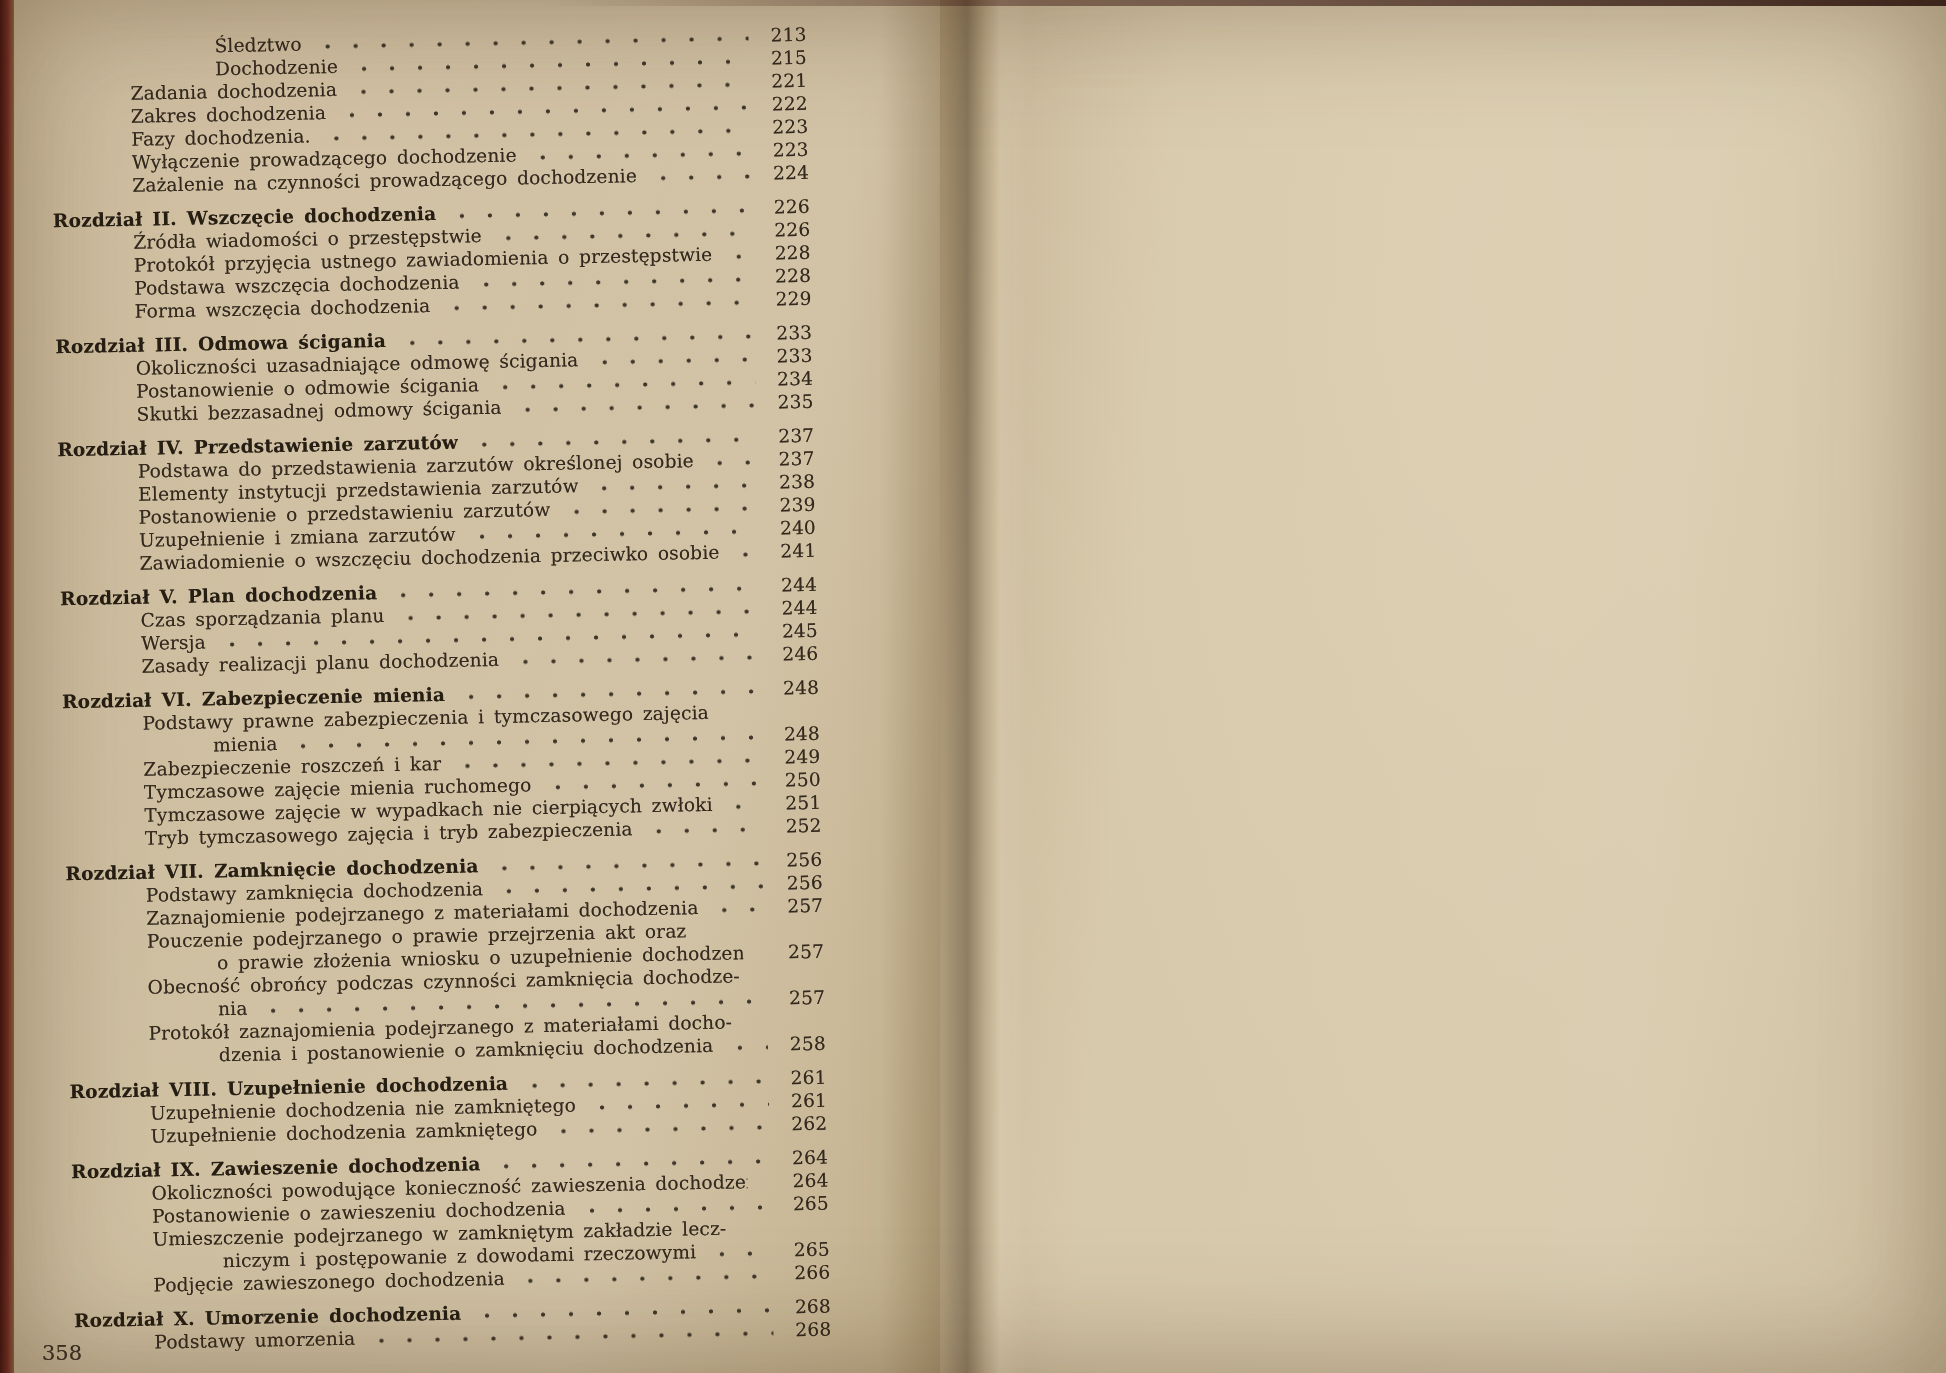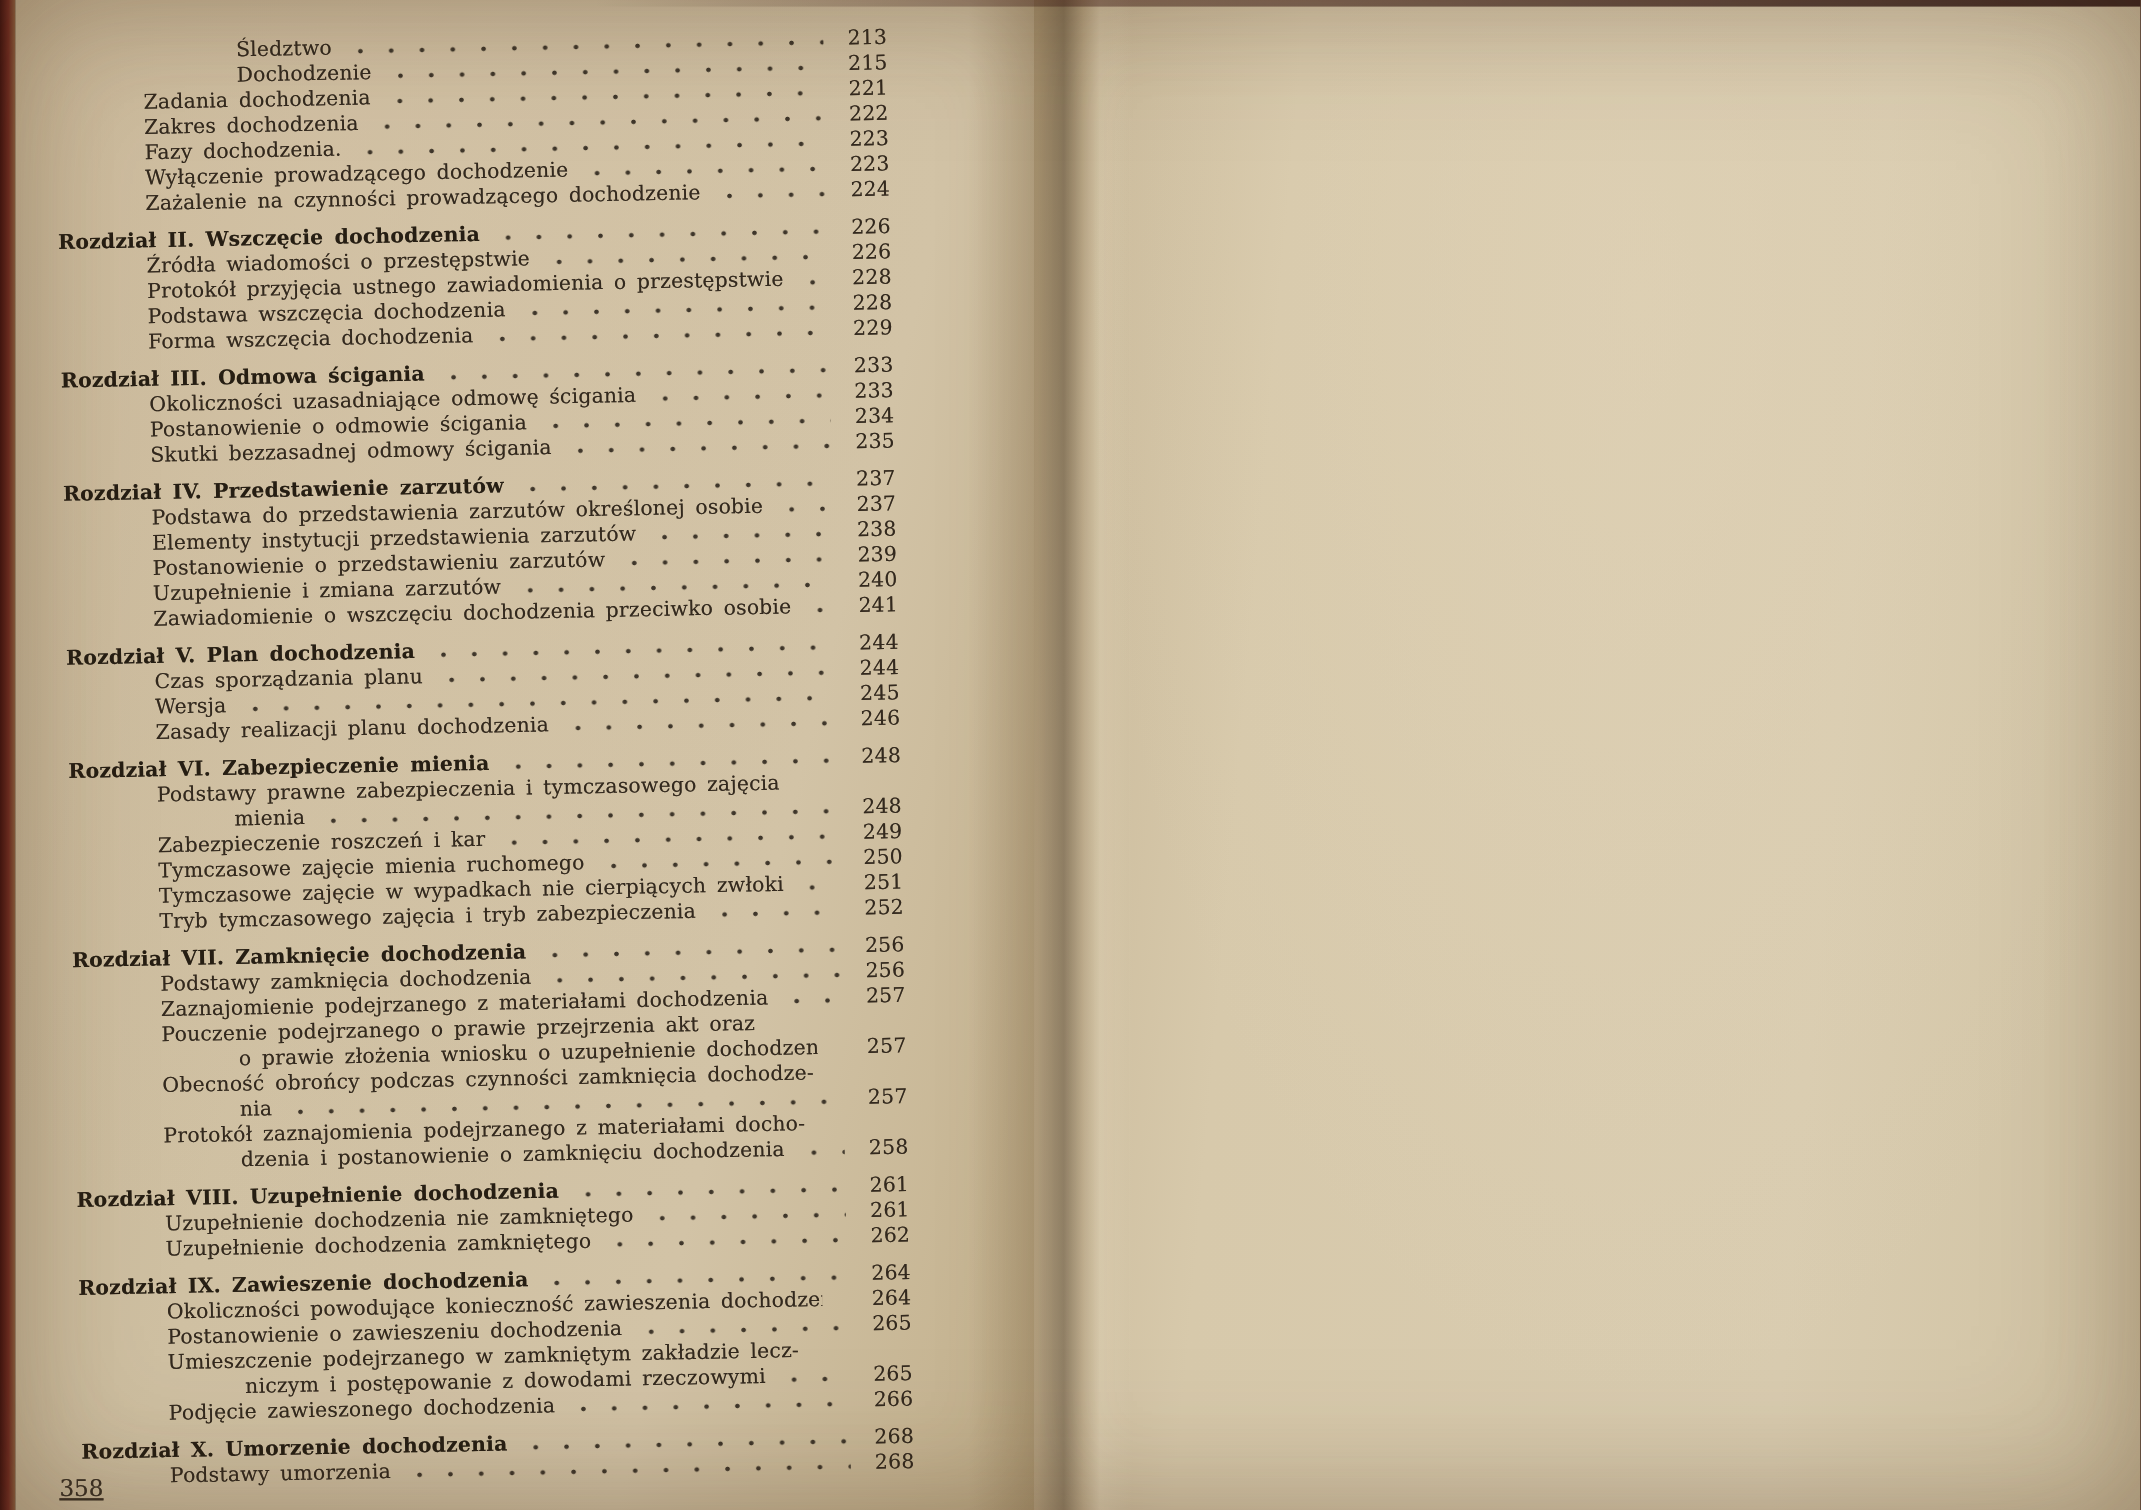--- a/index.html
+++ b/index.html
@@ -68,23 +68,22 @@
     background-image:radial-gradient(circle, rgba(50,42,32,.92) 1.7px, rgba(50,42,32,0) 2.4px);
     background-size:28px 7px;background-repeat:repeat-x;
     background-position:left 2px bottom 5px;
   }
   .num{flex:0 0 54px;text-align:right;}
   .block.chapter{margin-top:11px;}
   .block.chapter:first-child{margin-top:0;}
   .block.chapter .txt{font-weight:bold;color:#261e13;}
 
   .folio{
-    position:absolute;left:40px;bottom:8px;font-size:21px;color:#3a3024;
+    position:absolute;left:28px;bottom:8px;font-size:21px;color:#3a3024;
     text-shadow:0 0 .5px rgba(50,40,28,.55);
-    text-decoration:underline;
   }
 </style>
 </head>
 <body>
 
 <div class="book">
   <div class="edge-left"></div>
 
   <div class="page page-left">
     <div class="content" id="left-content">

